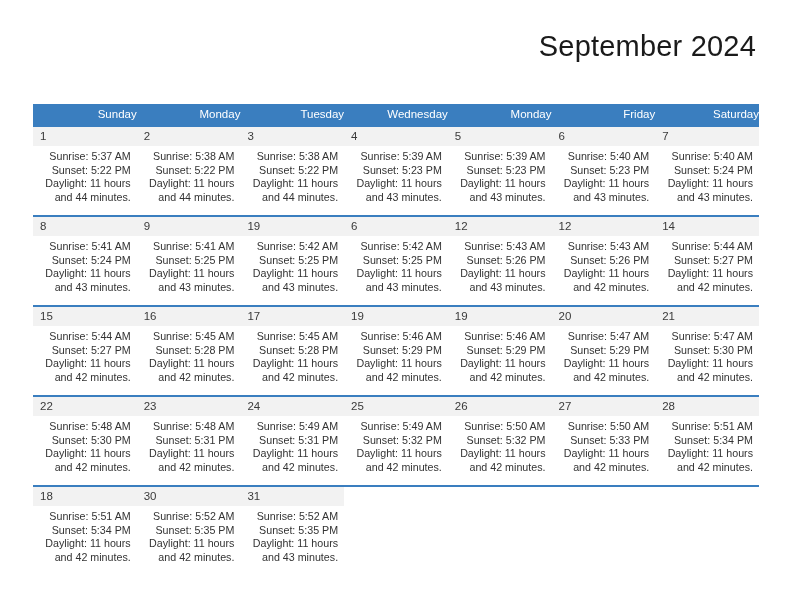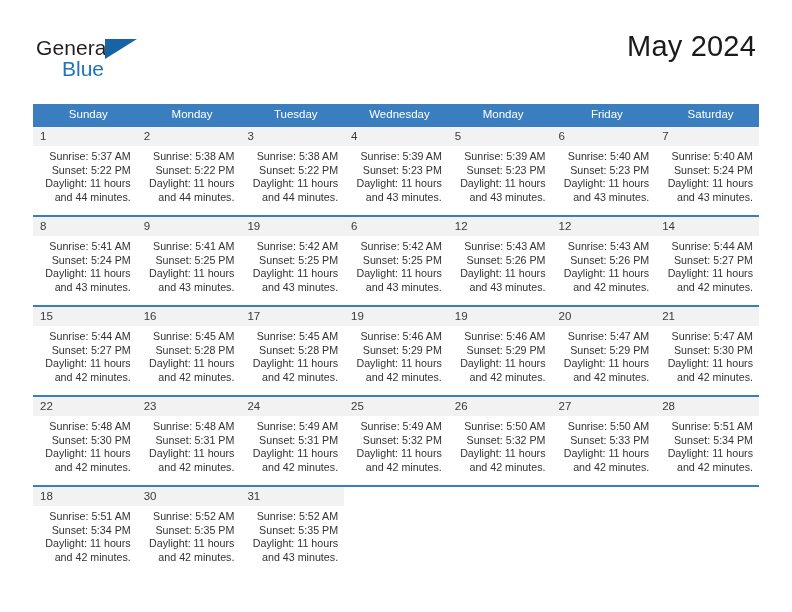--- a/index.html
+++ b/index.html
@@ -91,21 +91,21 @@
     border-collapse: collapse;
     table-layout: fixed;
   }
   .calendar col { width: 103.71px; }
 
   thead th {
     background: #3a7ebf;
     color: #ffffff;
     font-size: 11.5px;
     font-weight: normal;
-    text-align: center;
+    text-align: right;
     padding: 4px 0 5px 7px;
     height: 12px;
     border: none;
   }
 
   tbody td {
     vertical-align: top;
     padding: 0;
     border-top: 2px solid #3a7ebf;
     height: 88px;
@@ -133,26 +133,21 @@
     text-align: right;
   }
   .cellbody div { white-space: nowrap; }
 </style>
 </head>
 <body>
 
 <div class="page">
 
   <div class="header">
-    <div class="logo">
-      <span class="logo-general">General</span>
-      <span class="logo-triangle"></span>
-      <span class="logo-blue">Blue</span>
-    </div>
-    <div class="title">May 2024</div>
+    <div class="title">September 2024</div>
   </div>
 
   <table class="calendar">
     <colgroup>
       <col>
         <col>
         <col>
         <col>
         <col>
         <col>

